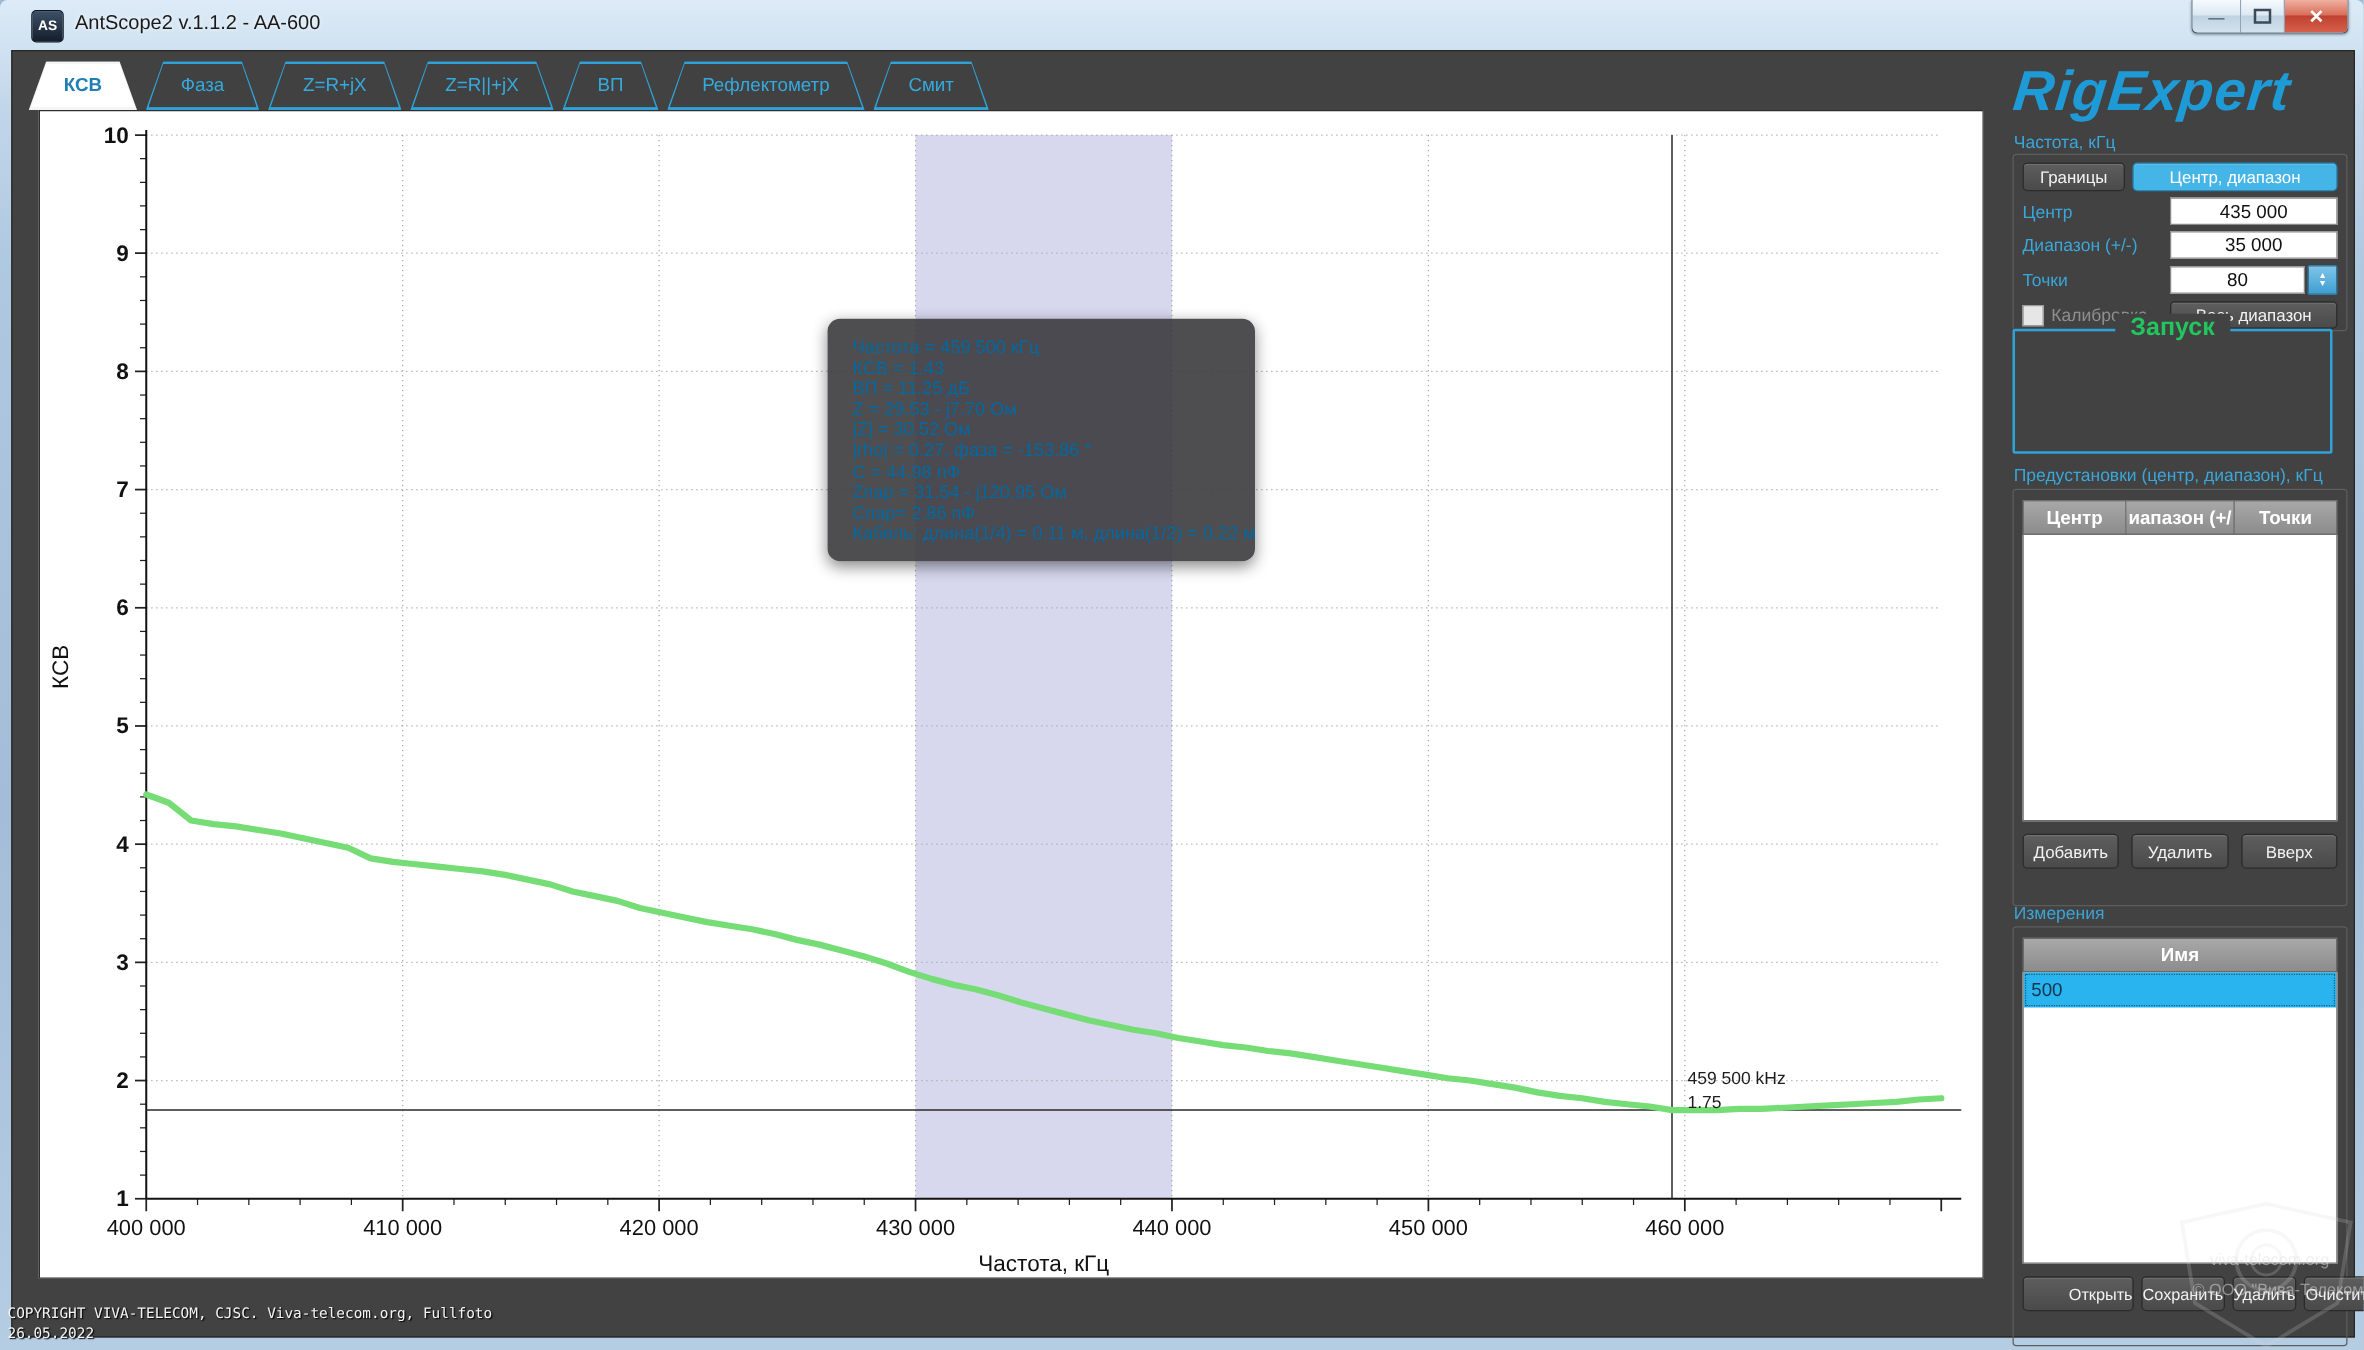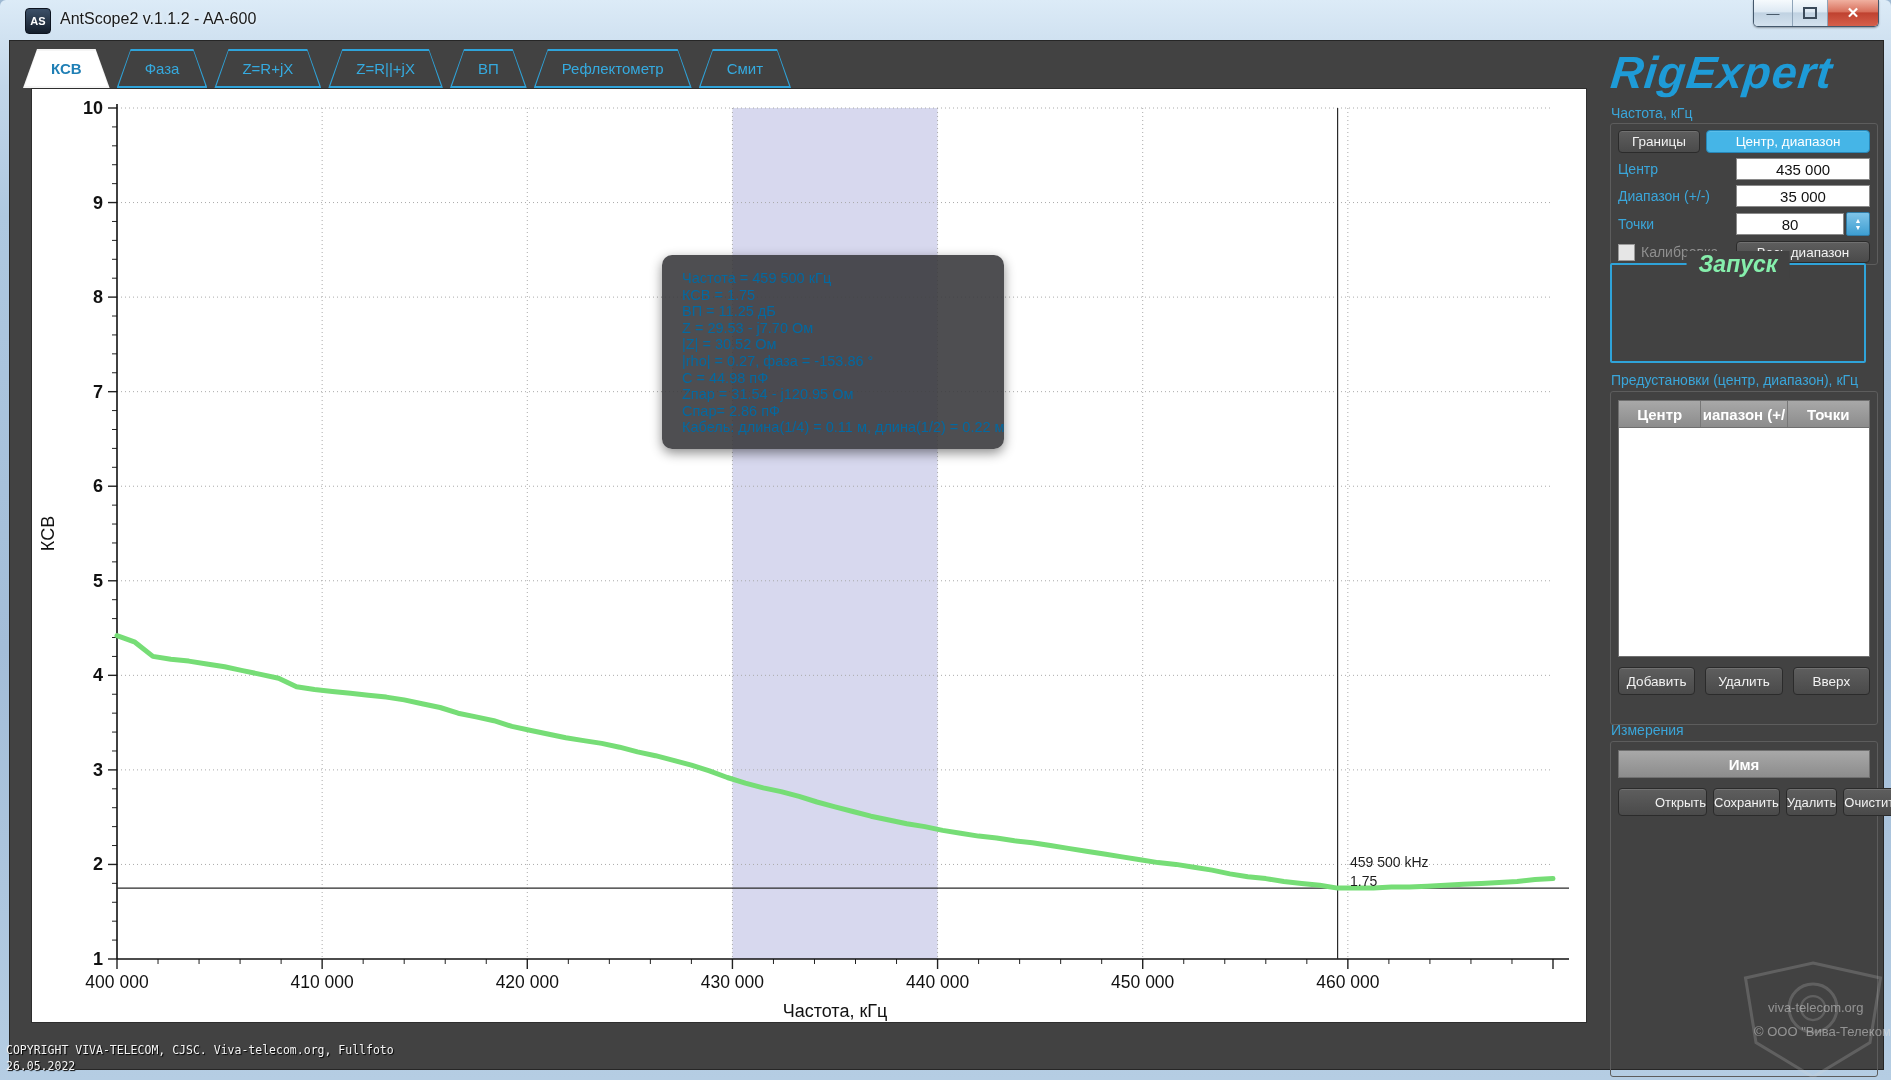--- a/index.html
+++ b/index.html
@@ -62,21 +62,21 @@
   .field-row .lbl{color:#3aa6da;font-size:14px;}
   .tinput{height:20px;background:#fff;border:1px solid #8a8a8a;color:#111;font-size:15px;
      display:flex;align-items:center;justify-content:center;}
   .spin{width:22px;height:22px;margin-left:2px;border:1px solid #2f7ba6;border-radius:2px;
      background:linear-gradient(#7fc4e8,#3e9ed1);display:flex;flex-direction:column;
      align-items:center;justify-content:center;color:#fff;font-size:7px;line-height:7px;}
   .checkbox{width:15px;height:15px;background:#e6e6e6;border:1px solid #9a9a9a;}
   .run-group{position:absolute;left:13px;top:222px;width:252px;height:96px;
      border:2px solid #2fa3d9;border-radius:2px;}
   .run-title{position:absolute;left:50%;top:-14px;transform:translateX(-50%);
-     background:#424242;padding:0 12px;color:#86efac;font-size:23px;font-weight:bold;font-style:italic;}
+     background:#424242;padding:0 12px;color:#22c55e;font-size:20px;font-weight:bold;}
   .big-btn{font-size:19px;font-weight:bold;height:42px;}
   .table-head{background:linear-gradient(#a8a8a8,#8c8c8c);color:#fff;font-size:15px;
      display:flex;align-items:center;justify-content:center;font-weight:bold;}
   .sel-row{background:#29b4ef;color:#10354c;font-size:15px;display:flex;align-items:center;
      padding-left:6px;outline:1px dotted #19607f;outline-offset:-2px;}
   
   .bottombar{position:absolute;left:21px;top:998px;width:1556px;height:28px;display:flex;gap:9px;}
   .bottombar .btn{flex:1;font-size:14px;}
   .copyright{position:absolute;left:6px;top:1042px;z-index:60;color:#f4f4f4;
      font-family:"DejaVu Sans Mono",monospace;font-size:11.5px;line-height:16px;
@@ -247,21 +247,21 @@
         <text x="71" y="119.55555555555554" text-anchor="end" fill="#111" font-size="18" font-weight="bold">9</text>
         <text x="71" y="25" text-anchor="end" fill="#111" font-size="18" font-weight="bold">10</text>
         <text x="803" y="928" text-anchor="middle" fill="#111" font-size="18">Частота, кГц</text>
         <text x="22" y="444.5" text-anchor="middle" fill="#111" font-size="18" transform="rotate(-90 22 444.5)">КСВ</text>
         <line x1="1305.6" y1="19" x2="1305.6" y2="870" stroke="#2a2a2a" stroke-width="1.2"></line>
         <line x1="85" y1="799.0833333333334" x2="1537" y2="799.0833333333334" stroke="#2a2a2a" stroke-width="1.2"></line>
         <polyline points="85.0,546.6 103.0,553.2 120.9,567.4 138.8,570.3 156.8,572.1 174.8,575.0 192.7,577.8 210.6,581.6 228.6,585.4 246.6,589.2 264.5,597.7 282.5,600.5 300.4,602.4 318.4,604.3 336.3,606.2 354.3,608.1 372.2,610.9 390.1,614.7 408.1,618.5 426.1,624.2 444.0,627.9 461.9,631.7 479.9,637.4 497.8,641.2 515.8,645.0 533.8,648.7 551.7,651.6 569.7,654.4 587.6,658.2 605.5,662.9 623.5,666.7 641.5,671.4 659.4,676.2 677.4,681.8 695.3,688.5 713.3,694.1 731.2,698.9 749.1,702.6 767.1,707.4 785.0,713.0 803.0,717.8 820.9,722.5 838.9,727.2 856.9,731.0 874.8,734.8 892.8,737.6 910.7,741.4 928.6,744.2 946.6,747.1 964.6,749.0 982.5,751.8 1000.4,753.7 1018.4,756.5 1036.3,759.4 1054.3,762.2 1072.3,765.0 1090.2,767.9 1108.2,770.7 1126.1,773.6 1144.0,775.4 1162.0,778.3 1180.0,781.1 1197.9,784.9 1215.8,787.7 1233.8,789.6 1251.8,792.5 1269.7,794.4 1287.7,796.2 1305.6,799.1 1323.5,799.1 1341.5,799.1 1359.5,798.1 1377.4,798.1 1395.3,797.2 1413.3,796.2 1431.3,795.3 1449.2,794.4 1467.2,793.4 1485.1,792.5 1503.0,790.6 1521.0,789.6" fill="none" stroke="#76dd76" stroke-width="5" stroke-linejoin="round" stroke-linecap="round"></polyline>
       </svg>
     <div class="tooltip" id="tooltip">
         <div>Частота = 459 500 кГц</div>
-        <div>КСВ = 1.75</div>
+        <div>КСВ = 1.43</div>
         <div>ВП = 11.25 дБ</div>
         <div>Z = 29.53 - j7.70 Ом</div>
         <div>|Z| = 30.52 Ом</div>
         <div>|rho| = 0.27, фаза = -153.86 °</div>
         <div>C = 44.98 пФ</div>
         <div>Zпар = 31.54 - j120.95 Ом</div>
         <div>Спар= 2.86 пФ</div>
         <div>Кабель: длина(1/4) = 0.11 м, длина(1/2) = 0.22 м</div>
       </div>
     <div class="cursor-note" id="cursorNote">
@@ -321,20 +321,23 @@
       <div style="display:flex;gap:10px;margin-top:10px;">
         <div class="btn" style="flex:1;height:26px;">Добавить</div>
         <div class="btn" style="flex:1;height:26px;">Удалить</div>
         <div class="btn" style="flex:1;height:26px;">Вверх</div>
       </div>
     </div>
 
     <div class="side-label" style="left:14px;top:681px;">Измерения</div>
     <div class="groupbox" style="left:13px;top:700px;width:252px;height:318px;padding:8px 7px;">
       <div class="table-head" style="height:26px;border:1px solid #6f6f6f;">Имя</div>
+      <div style="height:232px;background:#fff;border:1px solid #6f6f6f;border-top:none;">
+        <div class="sel-row" style="height:28px;">500</div>
+      </div>
       <div style="display:flex;gap:6px;margin-top:10px;">
         <div class="btn" style="flex:1;height:26px;font-size:13px;padding-left:36px;">Открыть</div>
         <div class="btn" style="flex:1;height:26px;font-size:13px;">Сохранить</div>
         <div class="btn" style="flex:1;height:26px;font-size:13px;">Удалить</div>
         <div class="btn" style="flex:1;height:26px;font-size:13px;">Очистить</div>
       </div>
     </div>
   </div>
 
 </div>

